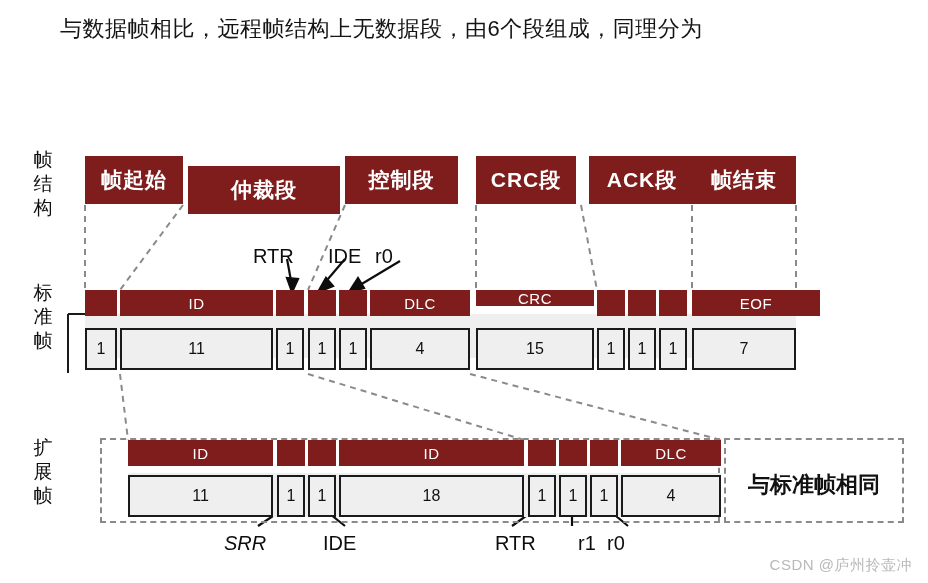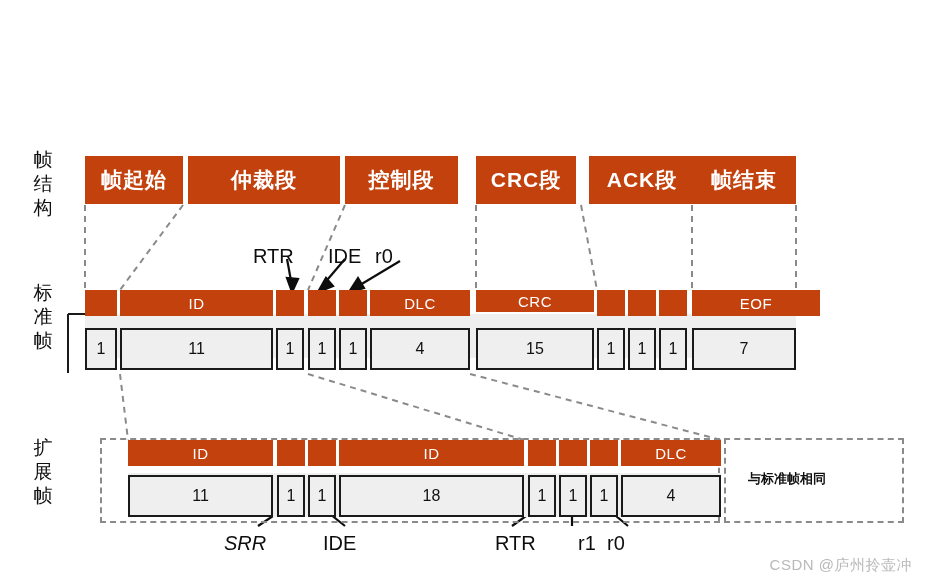--- a/index.html
+++ b/index.html
@@ -25,21 +25,21 @@
   
   .vlabel{
     position:absolute;width:30px;text-align:center;
     font-size:19px;color:#101010;line-height:24px;
     font-family:"Liberation Sans","DejaVu Sans",sans-serif;
   }
   .vlabel span{display:block;}
 
   
   .blue{
-    position:absolute;background:#c2410c;color:#ffffff;
+    position:absolute;background:#7f1d1d;color:#ffffff;
     display:flex;align-items:center;justify-content:center;
     font-size:15px;letter-spacing:.5px;box-sizing:border-box;
   }
   .blue.big{font-size:21px;font-weight:bold;letter-spacing:1px;}
 
   
   .cell{
     position:absolute;background:#efefef;border:2px solid #1a1a1a;
     display:flex;align-items:center;justify-content:center;
     font-size:16px;color:#111;box-sizing:border-box;
@@ -50,33 +50,34 @@
   
   .ann{
     position:absolute;font-size:20px;color:#0d0d0d;white-space:nowrap;
   }
 
   
   .dashbox{
     position:absolute;border:2px dashed #8a8a8a;box-sizing:border-box;
   }
   .sametext{
-    position:absolute;font-size:13px;font-weight:bold;color:#111;white-space:nowrap;
+    position:absolute;font-size:22px;font-weight:bold;color:#111;white-space:nowrap;
   }
 
   
   #watermark{
     position:absolute;right:16px;bottom:8px;
     font-size:15px;color:#b9b9b9;white-space:nowrap;letter-spacing:.5px;
   }
 </style>
 </head>
 <body>
 
 <div id="intro">
+  <div class="line l1">与数据帧相比，远程帧结构上无数据段，由6个段组成，同理分为</div>
 </div>
 
 <div id="diagram">
 
   <svg id="wires" viewBox="0 0 928 465">
     <g stroke="#8a8a8a" stroke-width="2" stroke-dasharray="6,5" fill="none">
 
       <line x1="85" y1="87" x2="85" y2="172"></line>
       <line x1="183" y1="87" x2="120" y2="172"></line>
       <line x1="345" y1="87" x2="308" y2="172"></line>
@@ -129,36 +130,36 @@
     <span>帧</span>
   </div>
   <div class="vlabel" style="left:28px;top:318px;">
     <span>扩</span>
     <span>展</span>
     <span>帧</span>
   </div>
 
   <div id="fs-row">
       <div class="blue big" style="left: 85px; top: 38px; width: 98px; height: 48px;">帧起始</div>
-      <div class="blue big" style="left: 188px; top: 38px; width: 152px; height: 48px;">仲裁段</div>
+      <div class="blue big" style="left: 188px; top: 48px; width: 152px; height: 48px;">仲裁段</div>
       <div class="blue big" style="left: 345px; top: 38px; width: 113px; height: 48px;">控制段</div>
       <div class="blue big" style="left: 476px; top: 38px; width: 100px; height: 48px;">CRC段</div>
       <div class="blue big" style="left: 581px; top: 38px; width: 106px; height: 48px; margin-left: 8px;">ACK段</div>
       <div class="blue big" style="left: 692px; top: 38px; width: 104px; height: 48px;">帧结束</div>
     </div>
 
   <div class="strip" style="left:85px;top:196px;width:711px;height:44px;"></div>
   <div id="sf-blue">
       <div class="blue" style="left: 85px; top: 172px; width: 32px; height: 26px;"></div>
       <div class="blue" style="left: 120px; top: 172px; width: 153px; height: 26px;">ID</div>
       <div class="blue" style="left: 276px; top: 172px; width: 28px; height: 26px;"></div>
       <div class="blue" style="left: 308px; top: 172px; width: 28px; height: 26px;"></div>
       <div class="blue" style="left: 339px; top: 172px; width: 28px; height: 26px;"></div>
       <div class="blue" style="left: 370px; top: 172px; width: 100px; height: 26px;">DLC</div>
-      <div class="blue" style="left: 476px; top: 172px; width: 118px; height: 22px;">CRC</div>
+      <div class="blue" style="left: 476px; top: 172px; width: 118px; height: 16px;">CRC</div>
       <div class="blue" style="left: 597px; top: 172px; width: 28px; height: 26px;"></div>
       <div class="blue" style="left: 628px; top: 172px; width: 28px; height: 26px;"></div>
       <div class="blue" style="left: 659px; top: 172px; width: 28px; height: 26px;"></div>
       <div class="blue" style="left: 692px; top: 172px; width: 128px; height: 26px;">EOF</div>
     </div>
   <div id="sf-cells">
       <div class="cell" style="left: 85px; top: 210px; width: 32px; height: 42px;">1</div>
       <div class="cell" style="left: 120px; top: 210px; width: 153px; height: 42px;">11</div>
       <div class="cell" style="left: 276px; top: 210px; width: 28px; height: 42px;">1</div>
       <div class="cell" style="left: 308px; top: 210px; width: 28px; height: 42px;">1</div>

